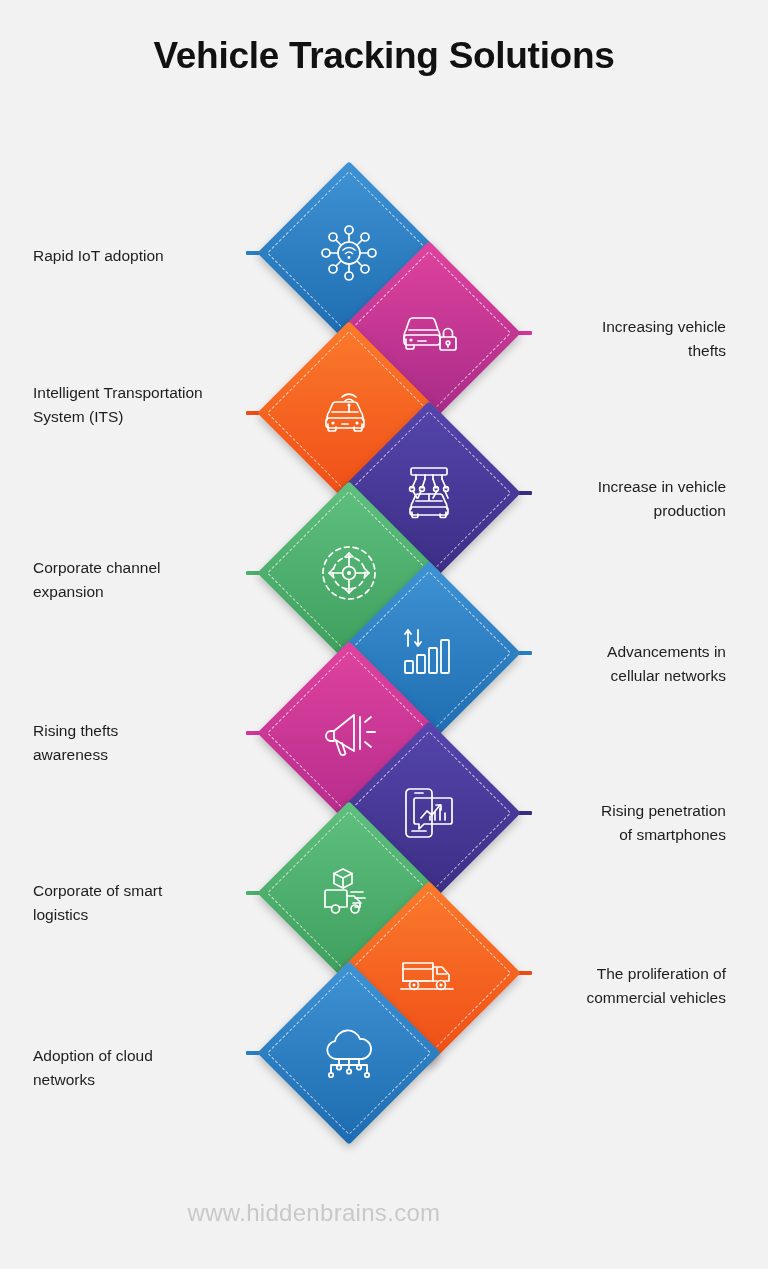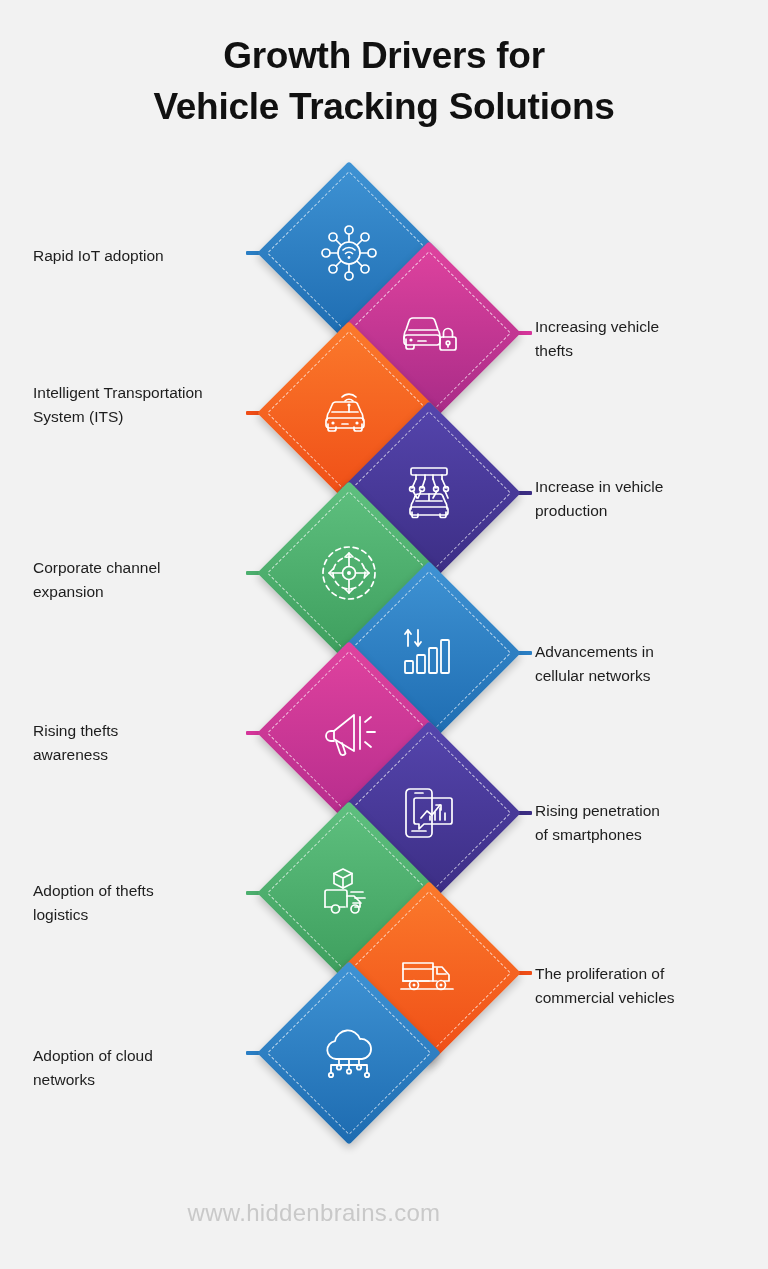--- a/index.html
+++ b/index.html
@@ -51,38 +51,37 @@
   .stub.right{left:152px;width:36px;}
 
   
   .label{
     position:absolute;
     font-size:15.5px;
     color:#1d1d1d;
     line-height:1.58;
   }
   .label.l{text-align:left;left:33px;width:215px;}
-  .label.r{right:18px;width:215px;}
+  .label.r{text-align:right;right:42px;width:215px;}
 
   
   .footer{
     position:absolute;bottom:42px;left:0;width:628px;
     text-align:center;
     color:#c9c9c9;
     font-size:24px;
     letter-spacing:0.3px;
   }
 </style>
 </head>
 <body>
 
 <div class="infographic">
 
   <div class="title">
-    <span>Growth Drivers for</span>
     <span class="l2">Vehicle Tracking Solutions</span>
   </div>
 
   <div class="chain">
 
     <div class="node" style="left:264px;top:0px;">
       <div class="stub left" style="background:#2a7ec4;"></div>
       <div class="diamond" style="background:linear-gradient(135deg,#3f93d4,#1d6bb0);"></div>
       <div class="icon-wrap">
         <svg width="60" height="60" viewBox="0 0 60 60" fill="none" stroke="#fff" stroke-width="1.7" stroke-linecap="round">
@@ -292,21 +291,21 @@
     <div>Corporate channel</div>
     <div>expansion</div>
   </div>
 
   <div class="label l" style="top:719px;">
     <div>Rising thefts</div>
     <div>awareness</div>
   </div>
 
   <div class="label l" style="top:879px;">
-    <div>Adoption of thefts</div>
+    <div>Corporate of smart</div>
     <div>logistics</div>
   </div>
 
   <div class="label l" style="top:1044px;">
     <div>Adoption of cloud</div>
     <div>networks</div>
   </div>
 
   <div class="label r" style="top:315px;">
     <div>Increasing vehicle</div>

